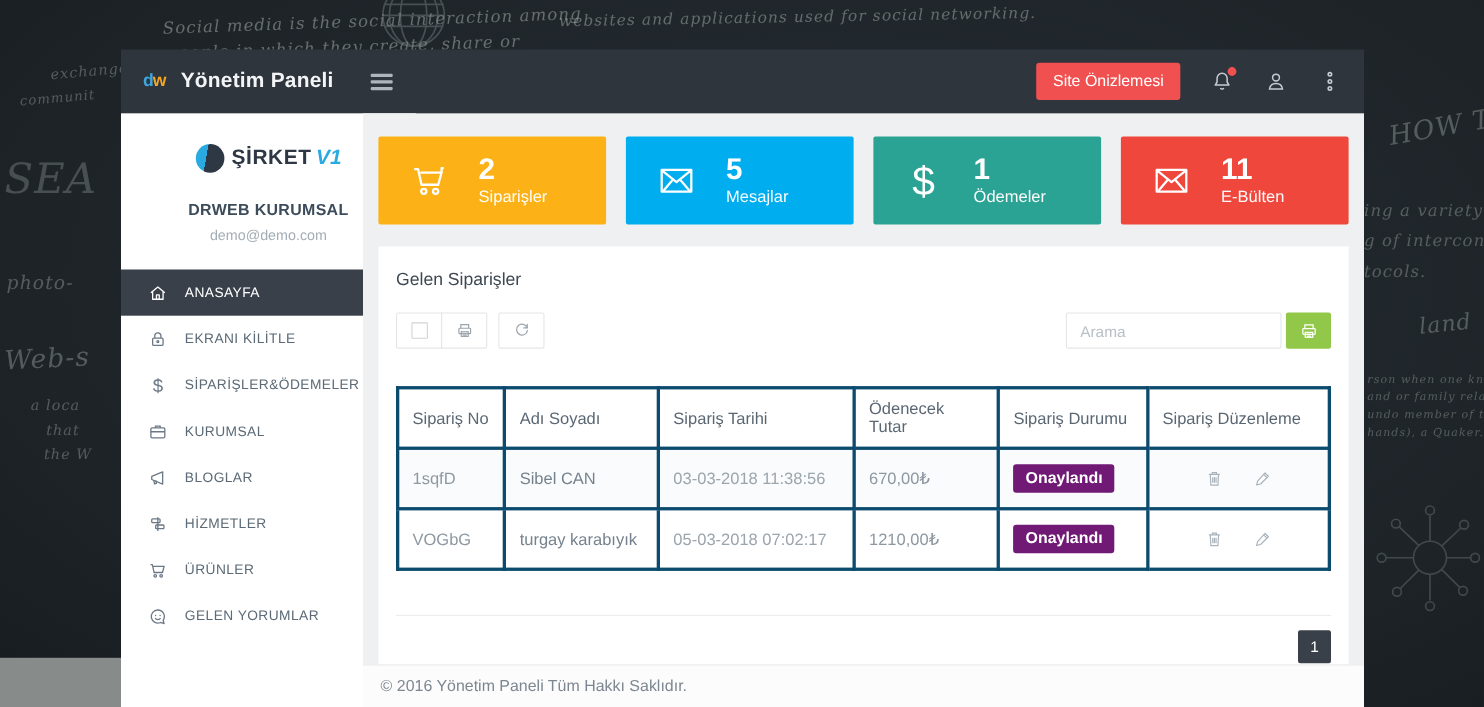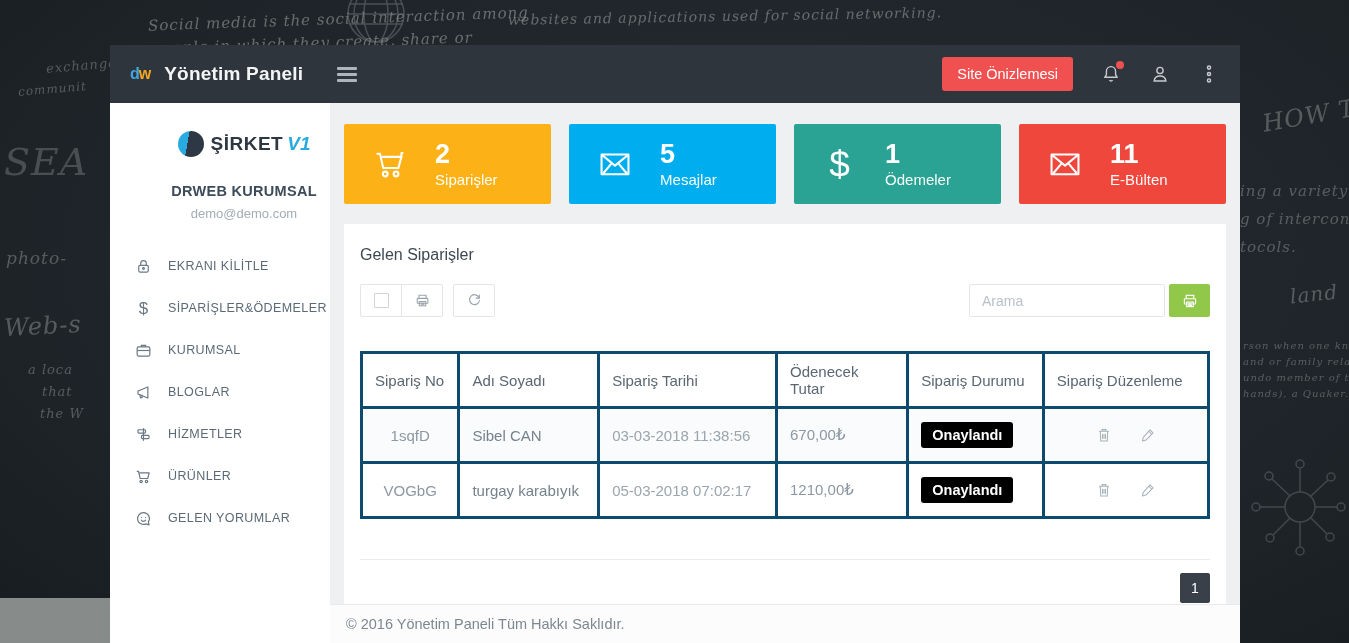--- a/index.html
+++ b/index.html
@@ -86,23 +86,23 @@
   .search-input::placeholder { color:#b9c1c8; }
   .btn-green { width:41px; height:33px; background:#92c84a; border:none; border-radius:2px; margin-left:4px;
                display:inline-flex; align-items:center; justify-content:center; color:#fff; cursor:pointer; }
   .btn-green svg { width:18px; height:18px; }
 
   table { width:100%; border-collapse:collapse; table-layout:fixed; }
   th, td { border:3px solid #0c4a6e; text-align:left; }
   th { padding:9px 12px; font-weight:400; font-size:15px; color:#5a6773; }
   td { padding:13px 12px; font-size:15px; }
   tbody tr:first-child { background:#fafbfc; }
-  .td-no { color:#8d98a2;text-align:center; } .td-name { color:#75828e; }
+  .td-no { color:#8d98a2; } .td-name { color:#75828e; }
   .td-date { color:#9aa5ae; } .td-amt { color:#8d98a2; }
-  .badge { display:inline-block; background:#000000; color:#fff; font-weight:700;
+  .badge { display:inline-block; background:#701a75; color:#fff; font-weight:700;
            font-size:14.5px; padding:5px 11px; border-radius:3px; }
   .row-actions { display:flex; justify-content:center; gap:26px; }
   .act { background:none; border:none; color:#a9b2ba; cursor:pointer; display:flex; padding:0; }
   .act svg { width:18px; height:18px; }
 
   .divider { border:none; border-top:1px solid #eaedef; margin-top:40px; }
   .pag-row { text-align:right; margin-top:13px; }
   .page-btn { display:inline-block; width:30px; height:30px; line-height:30px; text-align:center;
               background:#394049; color:#fff; font-size:14px; border-radius:2px; cursor:pointer; }
 
@@ -199,20 +199,30 @@
         <span class="brand-name">ŞİRKET</span>
         <span class="brand-ver">V1</span>
       </div>
       <div class="account">
         <div class="acc-name">DRWEB KURUMSAL</div>
         <span class="acc-caret"></span>
         <div class="acc-mail">demo@demo.com</div>
       </div>
 
       <nav class="menu">
+        <a class="m-item active">
+          <span class="mi">
+            <svg viewBox="0 0 24 24" fill="none" stroke="currentColor" stroke-width="1.5" stroke-linejoin="round">
+                <path d="M4 11.5 12 5l8 6.5"></path>
+                <path d="M6 10.2V19h12v-8.8"></path>
+                <path d="M10.4 19v-5h3.2v5"></path>
+              </svg>
+          </span>
+          <span class="m-label">ANASAYFA</span>
+        </a>
         <a class="m-item">
           <span class="mi">
             <svg viewBox="0 0 24 24" fill="none" stroke="currentColor" stroke-width="1.5">
                 <rect x="6" y="10.5" width="12" height="8.5" rx="1.5"></rect>
                 <path d="M8.5 10.5V8a3.5 3.5 0 0 1 7 0v2.5"></path>
                 <circle cx="12" cy="14.5" r="1.1"></circle>
               </svg>
           </span>
           <span class="m-label">EKRANI KİLİTLE</span>
         </a>

